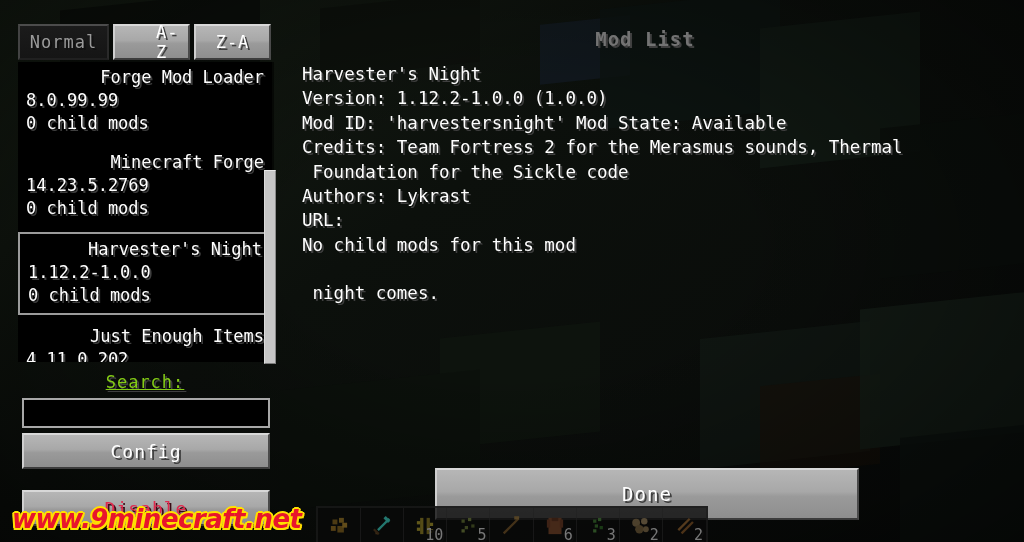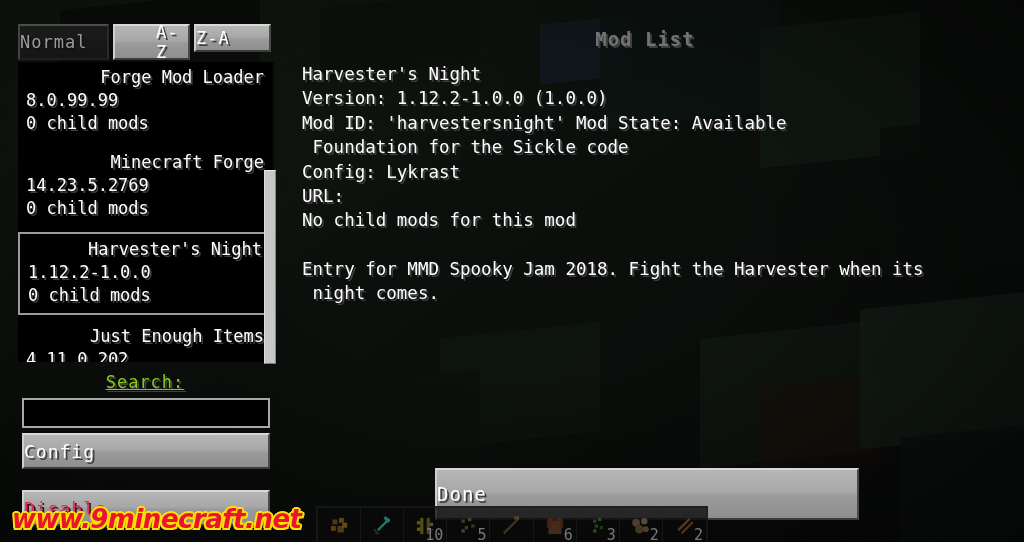--- a/index.html
+++ b/index.html
@@ -51,40 +51,40 @@
     position: absolute;
     box-sizing: border-box;
     background: linear-gradient(180deg, #b6b6b6 0%, #a8a8a8 45%, #9a9a9a 55%, #8e8e8e 100%);
     border-top: 2px solid #d8d8d8;
     border-left: 2px solid #cfcfcf;
     border-right: 2px solid #4a4a4a;
     border-bottom: 2px solid #3c3c3c;
     color: #ffffff;
     display: flex;
     align-items: center;
-    justify-content: flex-start;
+    justify-content: center;
     text-shadow: 2px 2px 0 #3f3f3f;
     letter-spacing: 1px;
     cursor: pointer;
     user-select: none;
   }
   .mc-btn.dark {
     background: linear-gradient(180deg, #1b1b1b 0%, #151515 100%);
     border-top: 2px solid #4c4c4c;
     border-left: 2px solid #434343;
     border-right: 2px solid #2a2a2a;
     border-bottom: 2px solid #202020;
     color: #9a9a9a;
     text-shadow: 2px 2px 0 #101010;
   }
 
   
   #btn-normal { left: 18px;  top: 24px; width: 91px;  height: 36px; font-size: 17px; }
   #btn-az     { left: 113px; top: 24px; width: 77px;  height: 36px; font-size: 17px; padding-left: 41px; }
-  #btn-za     { left: 194px; top: 24px; width: 77px;  height: 28px; font-size: 17px; }
+  #btn-za     { left: 194px; top: 24px; width: 77px;  height: 36px; font-size: 17px; }
 
   
   #mod-list {
     position: absolute;
     left: 18px;
     top: 62px;
     width: 254px;
     height: 300px;
     background: #000000;
     overflow: hidden;
@@ -330,26 +330,26 @@
   <div class="mc-btn" id="btn-disable">
     <span class="lbl">Disable</span>
   </div>
 
   <div id="mod-list-title">Mod List</div>
 
   <div id="detail-panel">
     <div class="detail-line">Harvester's Night</div>
     <div class="detail-line">Version: 1.12.2-1.0.0 (1.0.0)</div>
     <div class="detail-line">Mod ID: 'harvestersnight' Mod State: Available</div>
+    <div class="detail-line">Credits: Team Fortress 2 for the Merasmus sounds, Thermal</div>
     <div class="detail-line"> Foundation for the Sickle code</div>
-    <div class="detail-line">Config: Lykrast</div>
+    <div class="detail-line">Authors: Lykrast</div>
     <div class="detail-line">URL:</div>
     <div class="detail-line">No child mods for this mod</div>
     <div class="detail-line gap"></div>
-    <div class="detail-line">Entry for MMD Spooky Jam 2018. Fight the Harvester when its</div>
     <div class="detail-line"> night comes.</div>
   </div>
 
   <div class="mc-btn" id="btn-done">
     <span>Done</span>
   </div>
 
   <div id="hotbar">
 
     <div class="slot">

